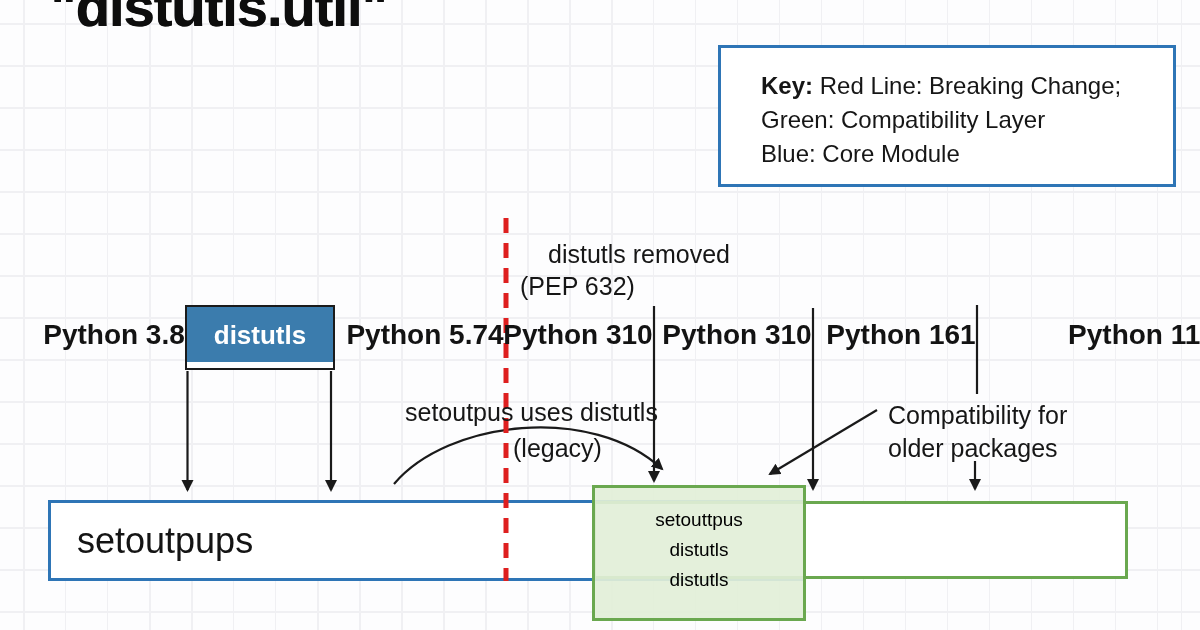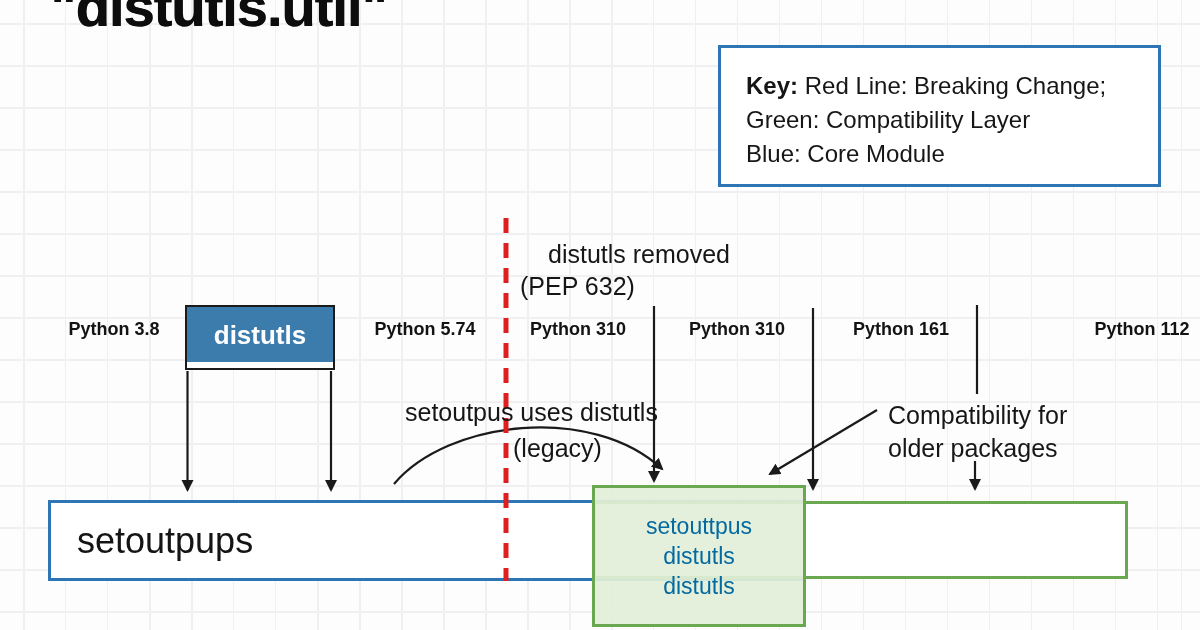--- a/index.html
+++ b/index.html
@@ -15,26 +15,26 @@
   .abs{position:absolute;}
   
   .title{
     left:50px; top:-26px; font-size:56px; font-weight:bold; letter-spacing:-1px;
     color:#0d0d0d; white-space:nowrap; text-shadow:0.6px 0 #0d0d0d;
   }
   
   .keybox{
     left:718px; top:45px; width:412px; height:115px;
     border:3px solid #2e75b6; background:#fff;
-    padding:21px 0 0 25px; font-size:24px; line-height:34px; color:#161616;
+    padding:21px 0 0 40px; font-size:24px; line-height:34px; color:#161616;
   }
   .keybox .b{font-weight:bold;}
   
   .vlabel{
-    top:319px; font-size:18px; font-weight:bold; white-space:nowrap;
+    top:319px; font-size:28px; font-weight:bold; white-space:nowrap;
     transform:translateX(-50%); color:#131313;
   }
   .v0{left:114px;} .v1{left:425px;} .v2{left:578px;} .v3{left:737px;} .v4{left:901px;} .v5{left:1120px;margin-left:22px;}
   
   .bluebox{
     left:185px; top:305px; width:146px; height:61px;
     background:#3b7cad; border:2px solid #1b1b1b;
     display:flex; align-items:center; justify-content:center;
   }
   .bluebox .lbl{color:#fff; font-weight:bold; font-size:26px; margin-top:-4px;}
@@ -50,21 +50,21 @@
   }
   
   .greenthin{
     left:593px; top:501px; width:529px; height:72px;
     border:3px solid #6aa84f; background:#fff;
   }
   
   .greenfill{
     left:592px; top:485px; width:208px; height:113px;
     border:3px solid #6aa84f; background:rgba(226,239,216,0.92);
-    text-align:center; font-size:23px; line-height:30px; padding-top:23px; color:#0369a1;
+    text-align:center; font-size:19px; line-height:30px; padding-top:17px; color:#000000;
   }
   
   .ann{font-size:25px; color:#161616; white-space:nowrap;}
   .removed1{left:520px; top:240px;margin-left:28px;}
   .removed2{left:520px; top:272px;}
   .legacy1{left:405px; top:398px;}
   .legacy2{left:513px; top:434px;}
   .compat1{left:888px; top:401px;}
   .compat2{left:888px; top:434px;}
   svg.overlay{position:absolute; left:0; top:0; pointer-events:none;}

